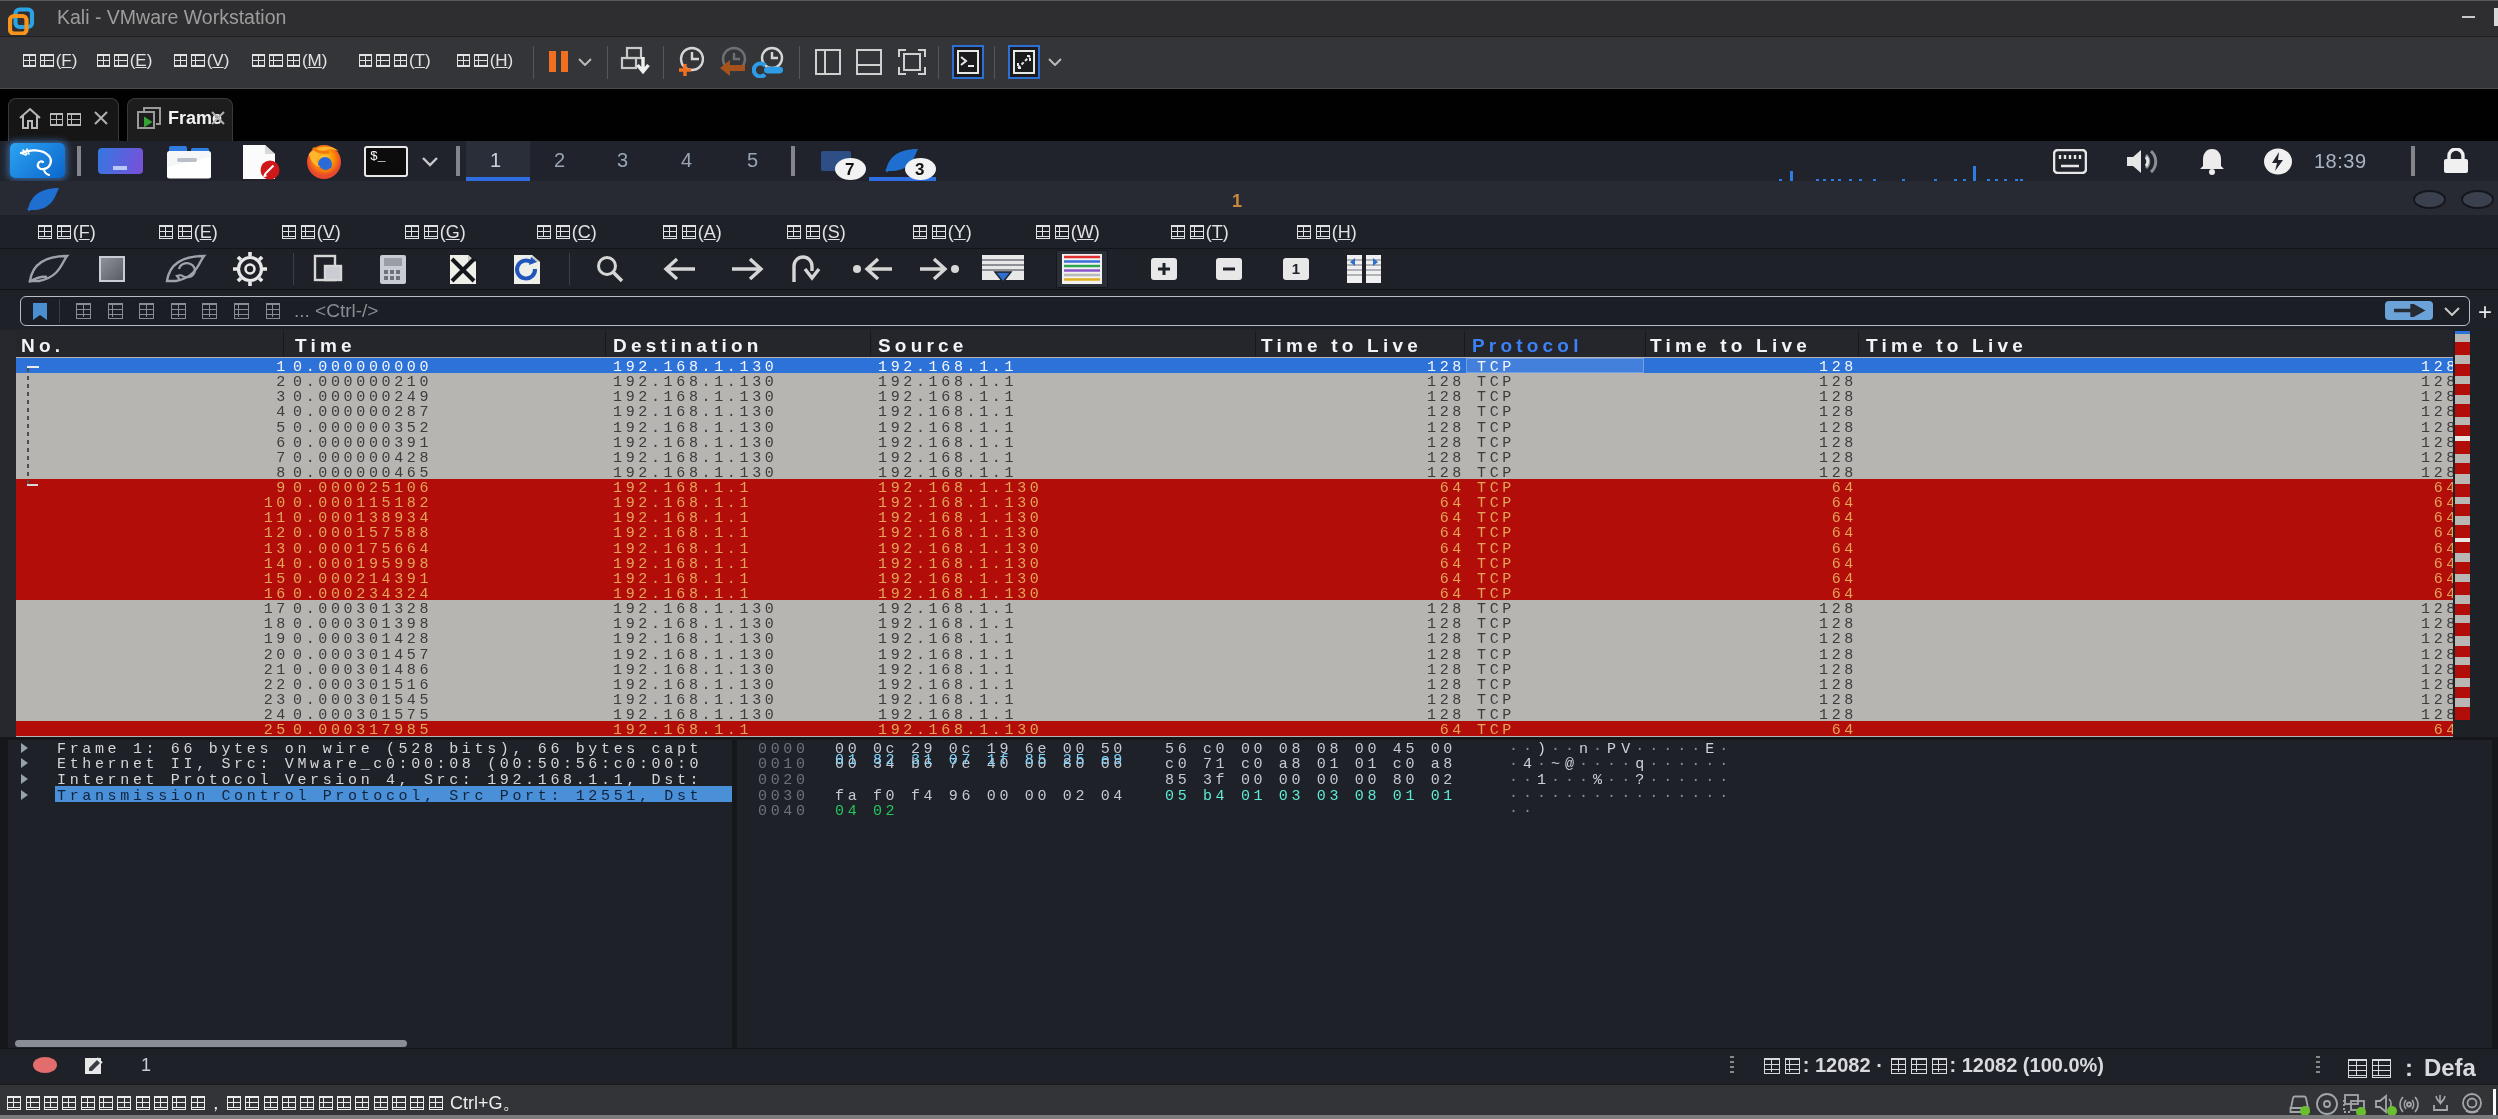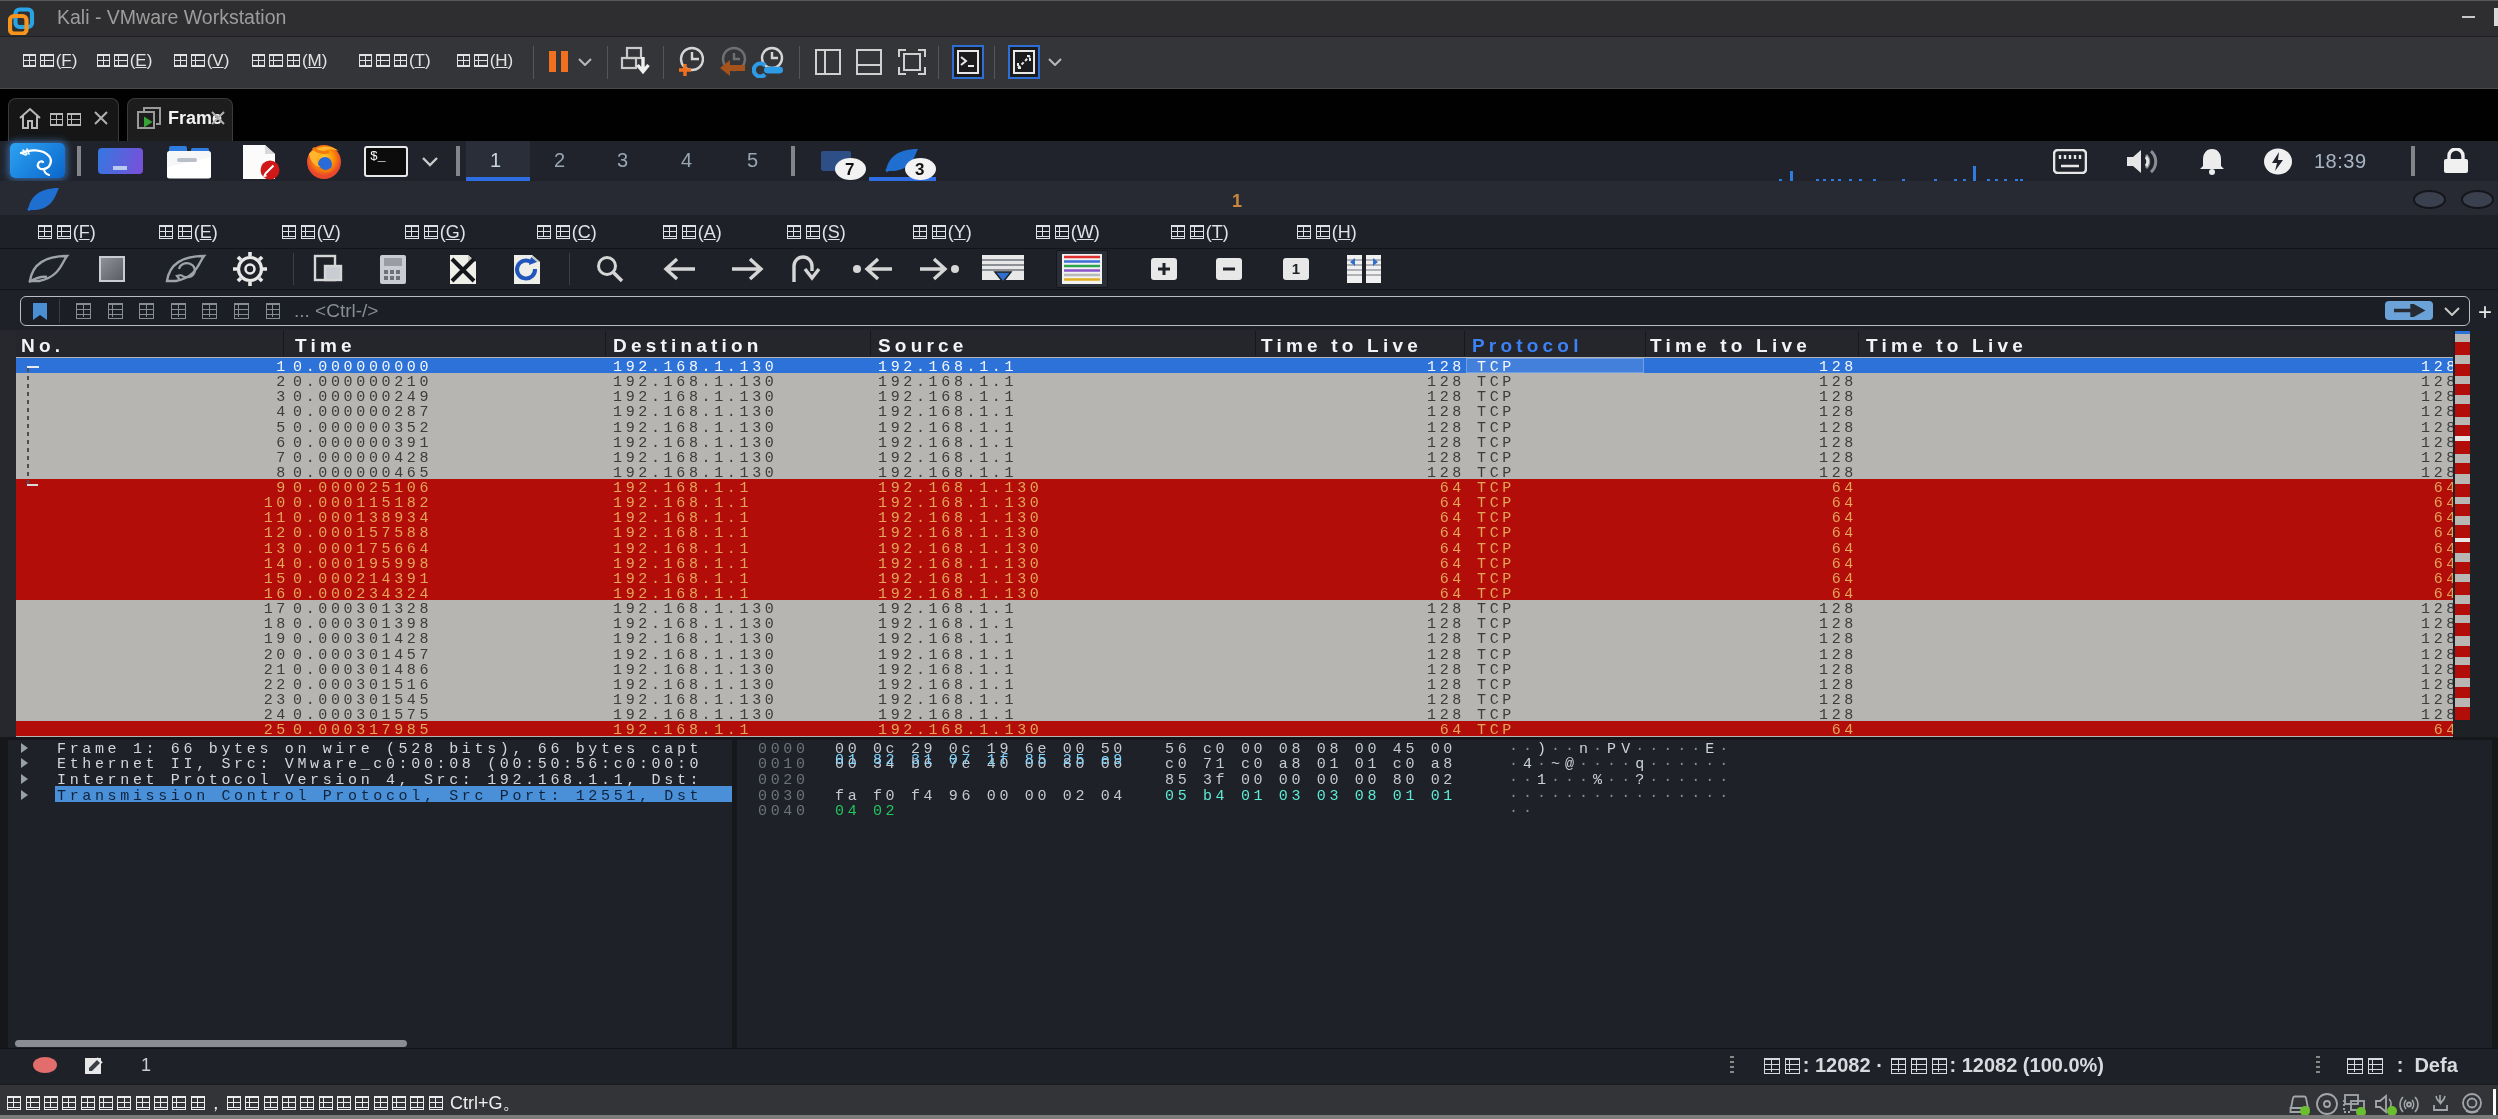--- a/index.html
+++ b/index.html
@@ -702,21 +702,21 @@
 <div class="abs" style="left:33px;top:1057px;width:24px;height:16px;border-radius:50%;background:#e36d6d"></div>
 <svg class="abs" style="left:84px;top:1055px" width="21" height="20" viewBox="0 0 21 20">
 <rect x="1" y="3" width="16" height="16" fill="#e8e8e8"></rect>
 <path d="M5 13 l8-8 3 3 -8 8 H5 Z" fill="#3a3e46"></path>
 <path d="M13 3 l5 5" stroke="#e8e8e8" stroke-width="2"></path>
 </svg>
 <div class="abs" style="left:141px;top:1055px;font-size:18px;color:#c9ccd2">1</div>
 <div class="abs" style="left:1730px;top:1056px;width:4px;height:20px;background:repeating-linear-gradient(#888 0 2px,transparent 2px 5px)"></div>
 <div class="abs" style="left:2316px;top:1056px;width:4px;height:20px;background:repeating-linear-gradient(#888 0 2px,transparent 2px 5px)"></div>
 <div class="abs" style="left:1762px;top:1054px;font-size:20px;font-weight:bold;color:#d8dade"><i class="h"></i><i class="h h2"></i>: 12082 · <i class="h"></i><i class="h h2"></i><i class="h h3"></i>: 12082 (100.0%)</div>
-<div class="abs" style="left:2345px;top:1054px;font-size:20px;font-weight:bold;color:#d8dade"><i class="h"></i><i class="h h2"></i><span style="padding:0 11px">:</span>Defa</div>
+<div class="abs" style="left:2345px;top:1054px;font-size:24px;font-weight:bold;color:#d8dade"><i class="h"></i><i class="h h2"></i><span style="padding:0 11px">:</span>Defa</div>
 <div class="abs" style="left:0;top:1084px;width:2498px;height:35px;background:#333437;border-top:1px solid #1a1a1a"></div>
 <div class="abs" style="left:5px;top:1091px;font-size:18px;color:#ededed"><i class="h"></i><i class="h h2"></i><i class="h h3"></i><i class="h"></i><i class="h"></i><i class="h h2"></i><i class="h h3"></i><i class="h"></i><i class="h"></i><i class="h h2"></i><i class="h h3"></i>，<i class="h"></i><i class="h h2"></i><i class="h h3"></i><i class="h"></i><i class="h"></i><i class="h h2"></i><i class="h h3"></i><i class="h"></i><i class="h"></i><i class="h h2"></i><i class="h h3"></i><i class="h"></i> Ctrl+G。</div>
 <svg class="abs" style="left:2288px;top:1092px" width="210" height="26" viewBox="0 0 210 26">
 <g fill="none" stroke="#a2a6aa" stroke-width="1.8">
 <path d="M3 16 L5 6 a2 2 0 0 1 2-1.5 H16 a2 2 0 0 1 2 1.5 L20 16 Z M2.5 16 h18 v4 h-18 Z"></path>
 <circle cx="39" cy="12" r="10"></circle>
       <circle cx="39" cy="12" r="3"></circle>
 <rect x="57" y="3" width="13" height="9"></rect>
       <rect x="63" y="9" width="13" height="9"></rect>
       <path d="M56 8 v12 M56 20 h6" stroke-dasharray="2 2"></path>

